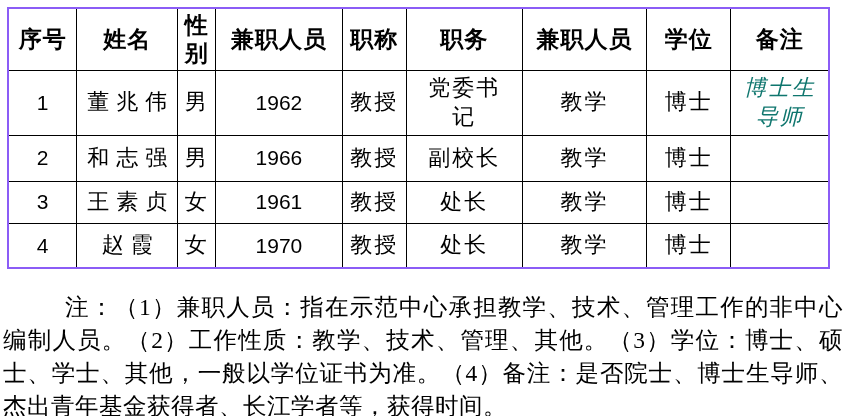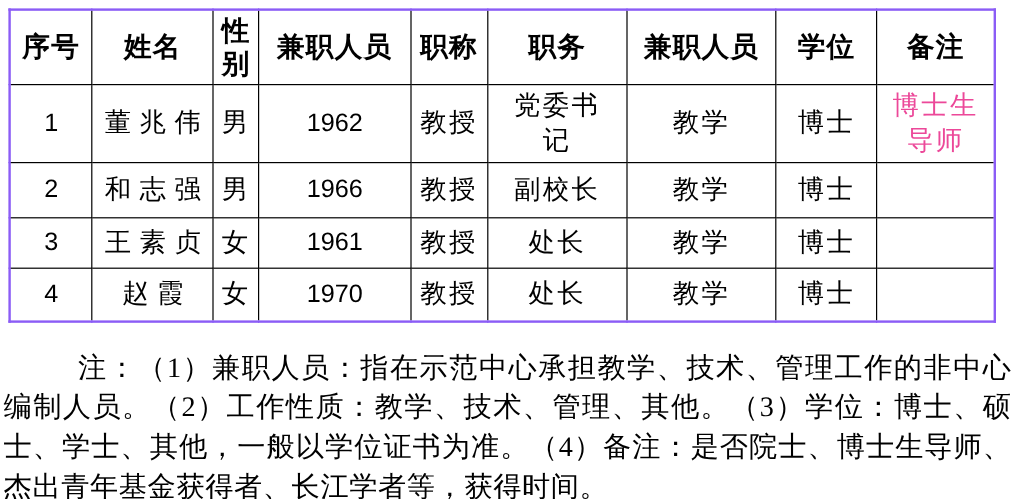--- a/index.html
+++ b/index.html
@@ -90,21 +90,21 @@
     <tr class="row-tall">
       <td class="num-cell">1</td>
       <td class="name-cell">董兆伟</td>
       <td>男</td>
       <td class="num-cell">1962</td>
       <td>教授</td>
       <td>党委书
 记</td>
       <td>教学</td>
       <td>博士</td>
-      <td style="color: #ec4899;">博士生
+      <td style="color: #0f766e; font-style: italic;">博士生
 导师</td>
     </tr>
     <tr class="row-2">
       <td class="num-cell">2</td>
       <td class="name-cell">和志强</td>
       <td>男</td>
       <td class="num-cell">1966</td>
       <td>教授</td>
       <td>副校长</td>
       <td>教学</td>

